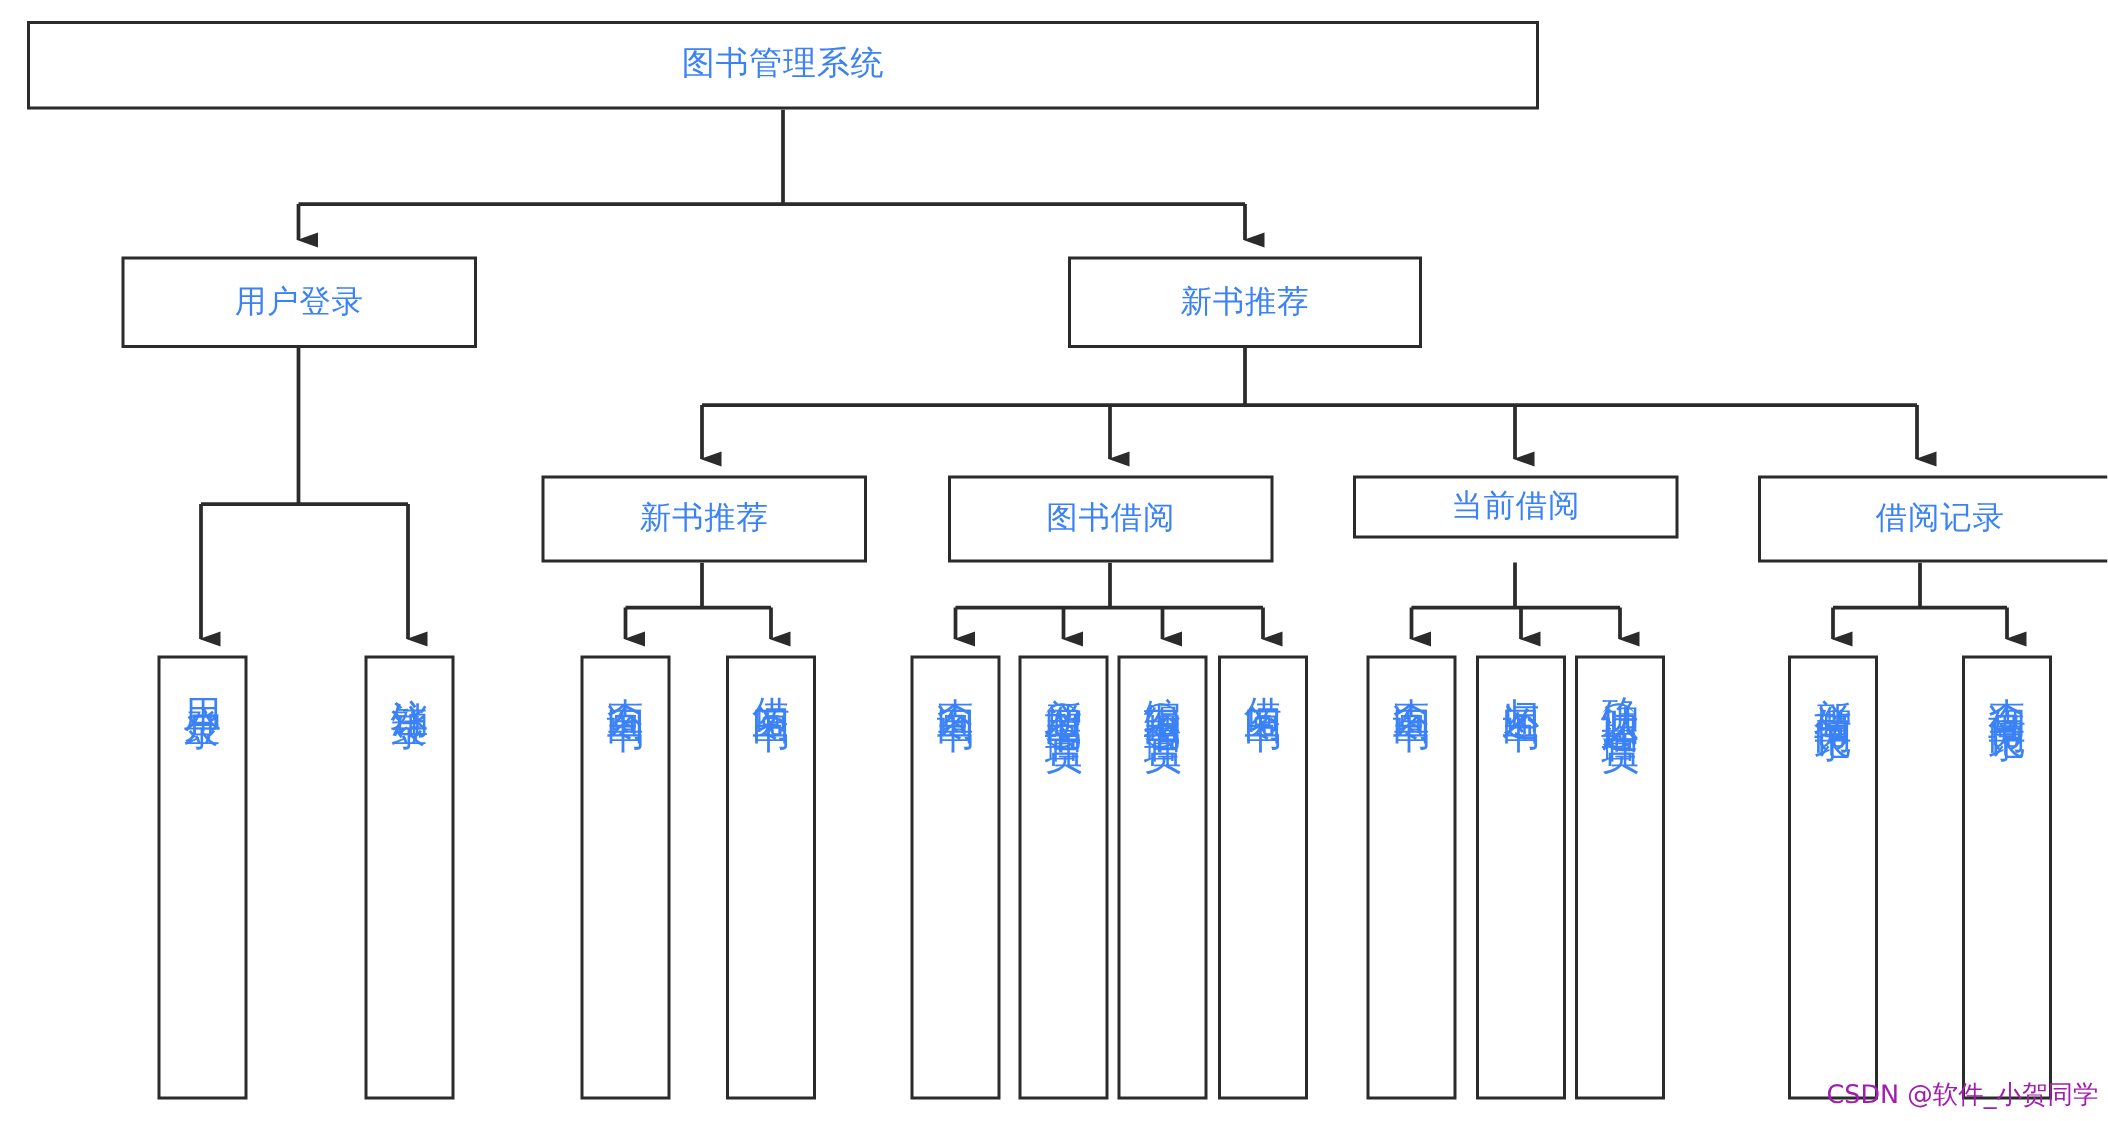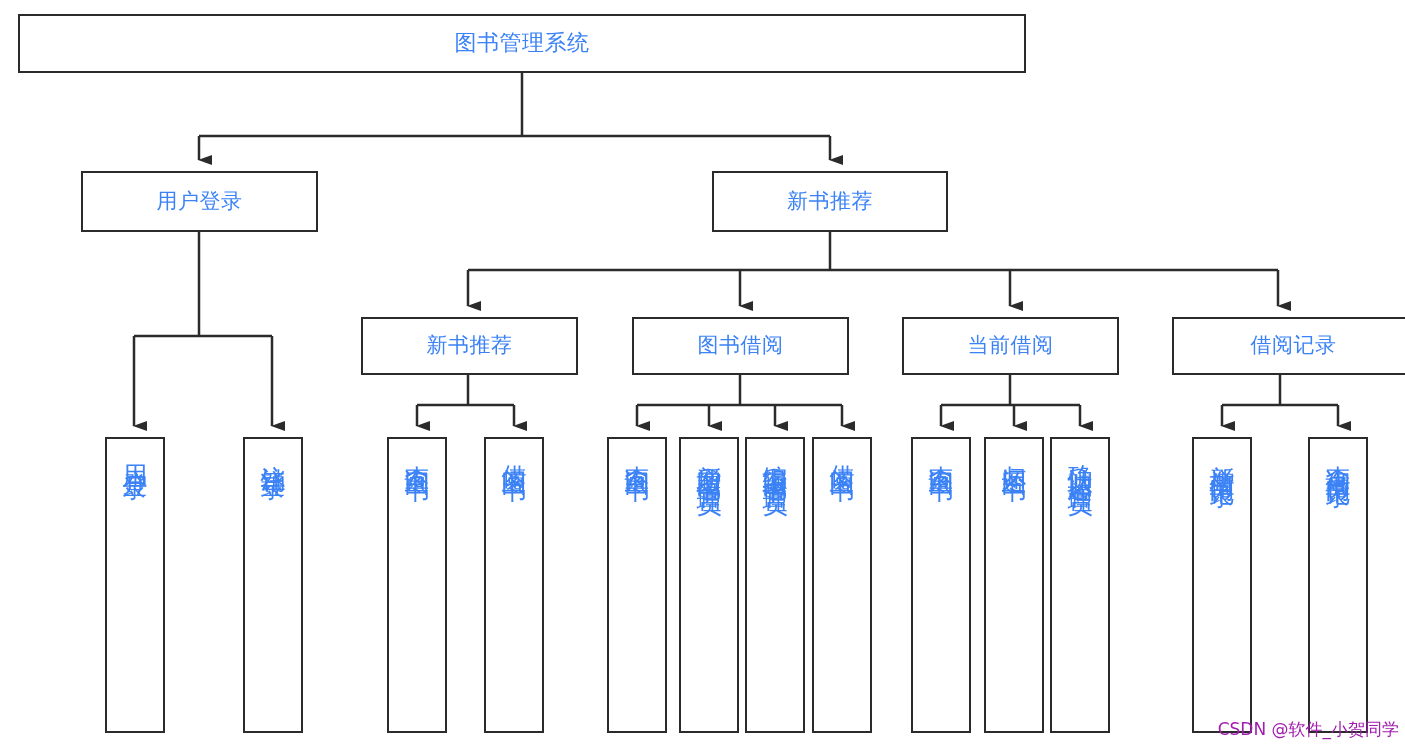--- a/index.html
+++ b/index.html
@@ -142,21 +142,21 @@
   </div>
 
   <div class="node horiz" style="left:632px; top:317px; width:217px; height:58px;">
     <span class="label">图书借阅</span>
   </div>
 
   <div class="node horiz" style="left:361px; top:317px; width:217px; height:58px;">
     <span class="label">新书推荐</span>
   </div>
 
-  <div class="node horiz" style="left:902px; top:317px; width:217px; height:58px;">
+  <div class="node horiz" style="left:902px; top:317px; width:217px; height:42px;">
     <span class="label">当前借阅</span>
   </div>
 
   <div class="node horiz" style="left:1172px; top:317px; width:243px; height:58px;">
     <span class="label">借阅记录</span>
   </div>
 
   <div class="node vert" style="left:105px; top:437px; width:60px; height:296px;">
     <span class="label">用户登录</span>
   </div>

